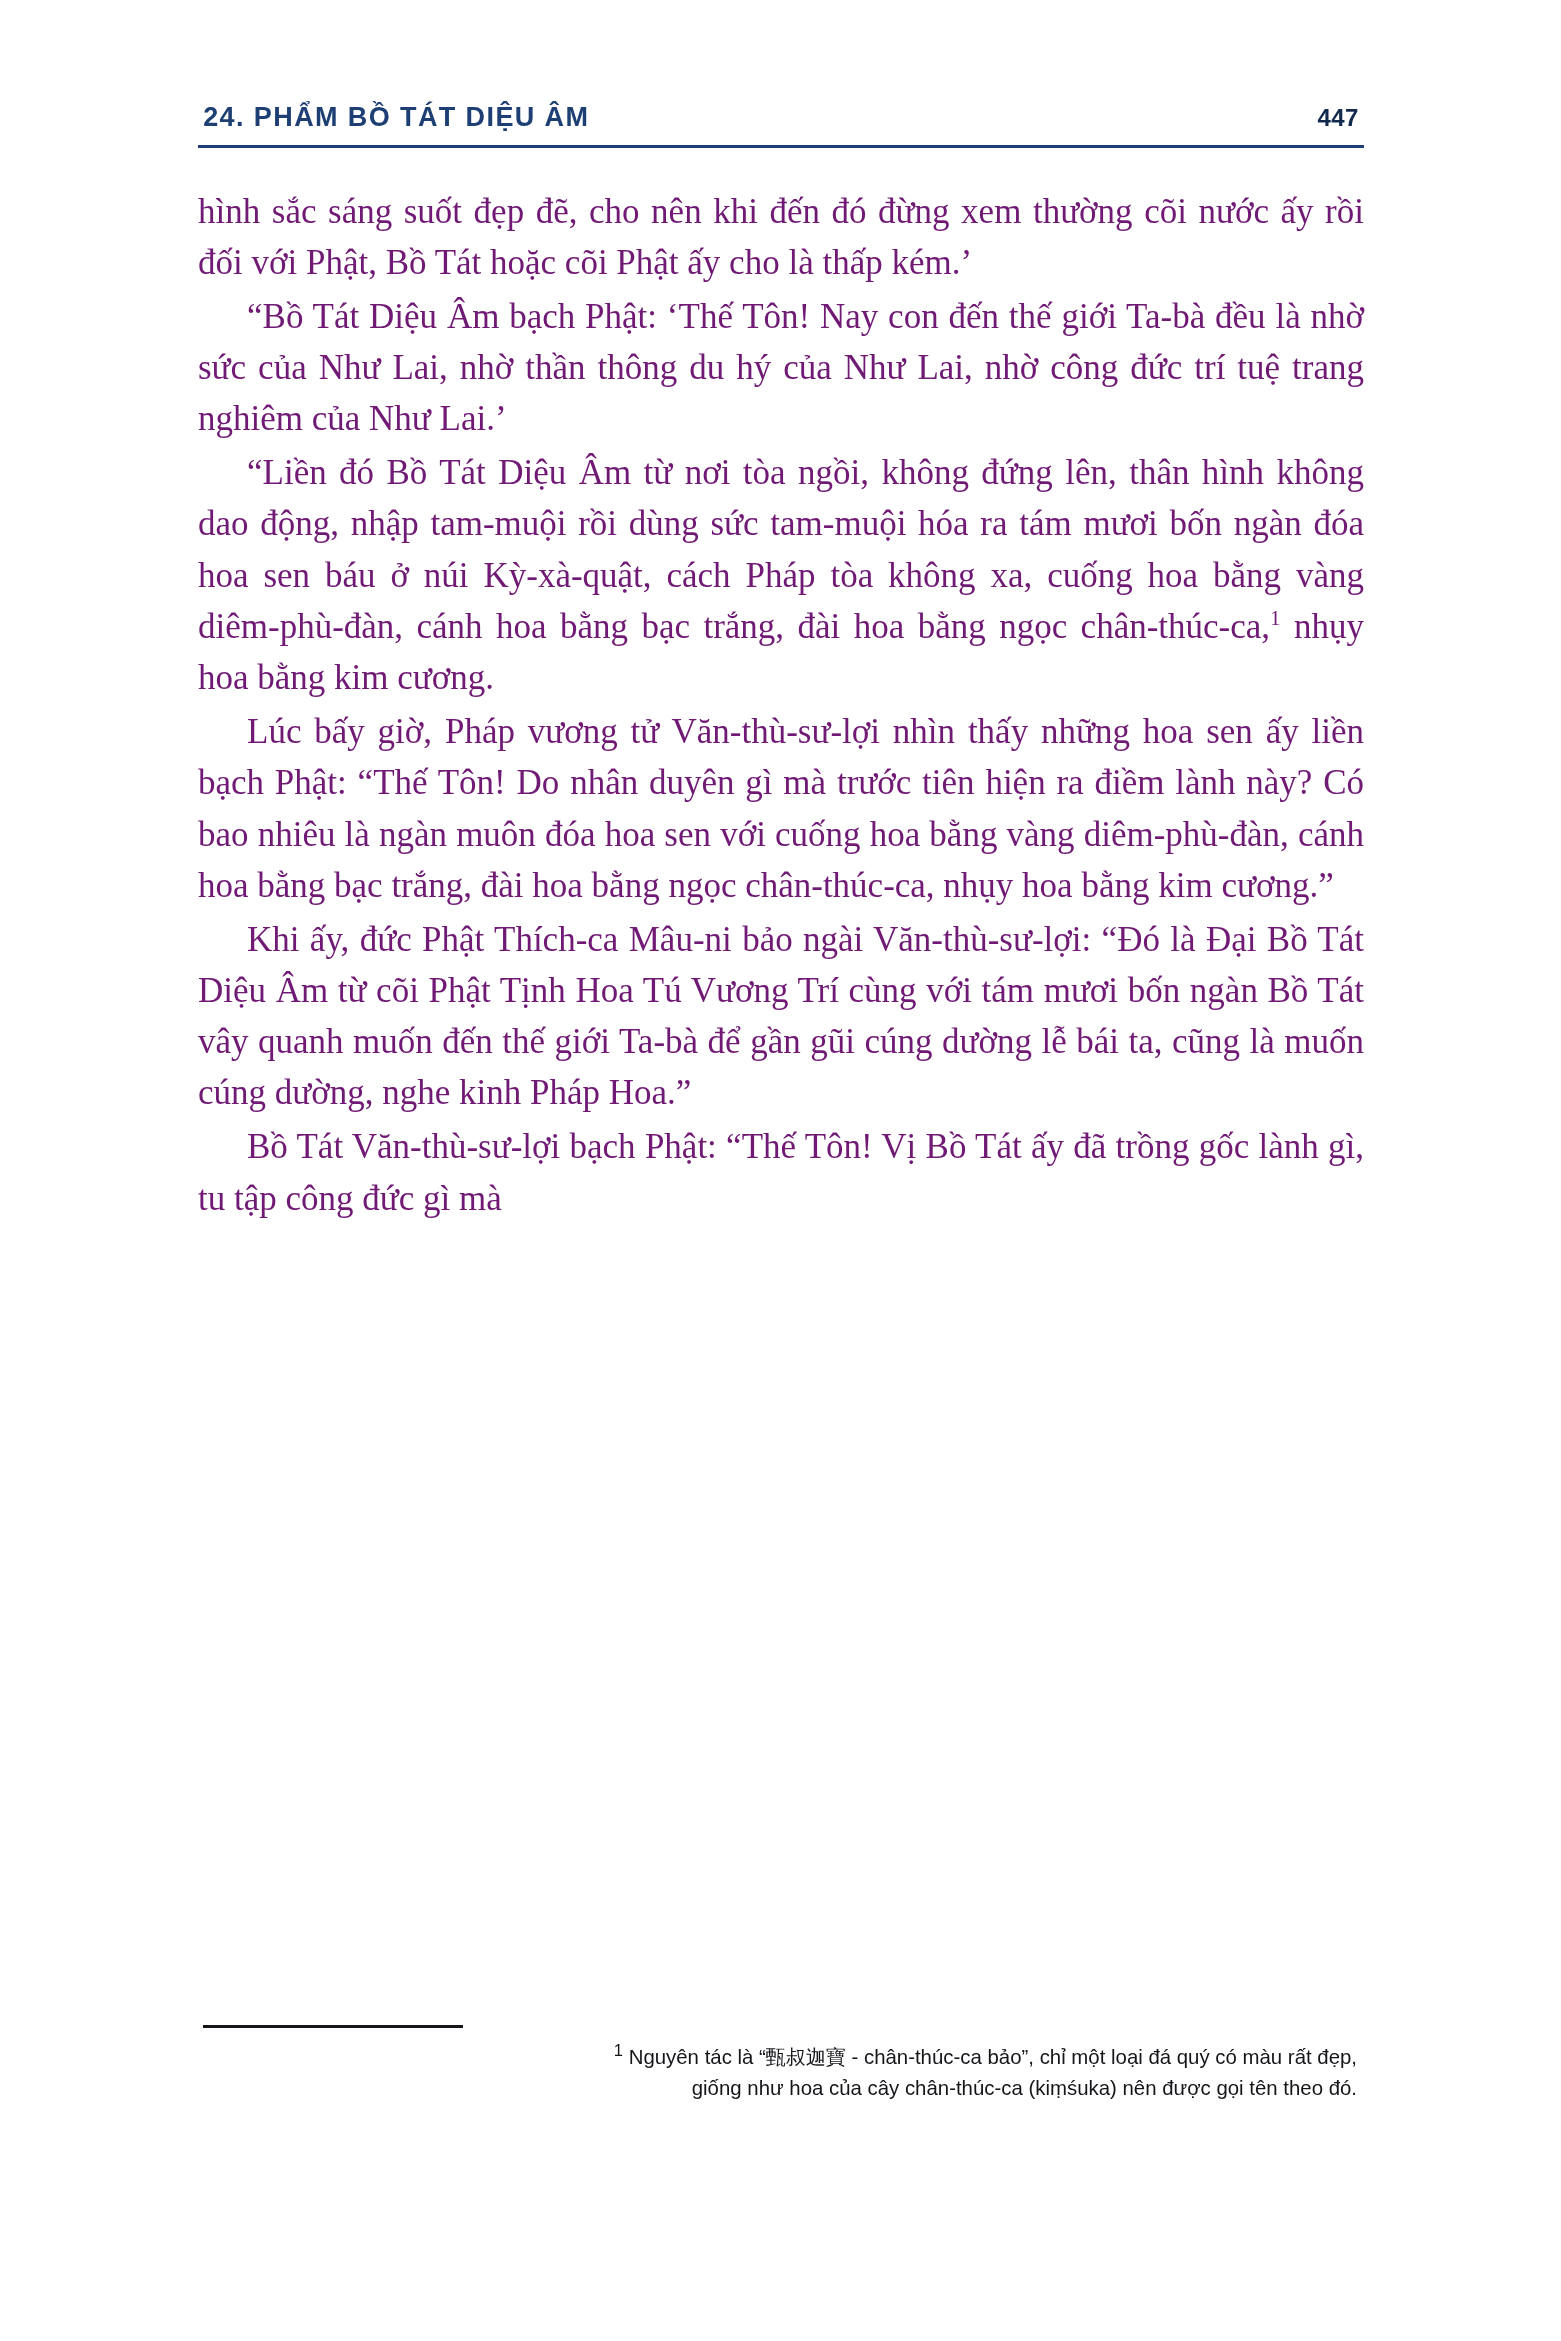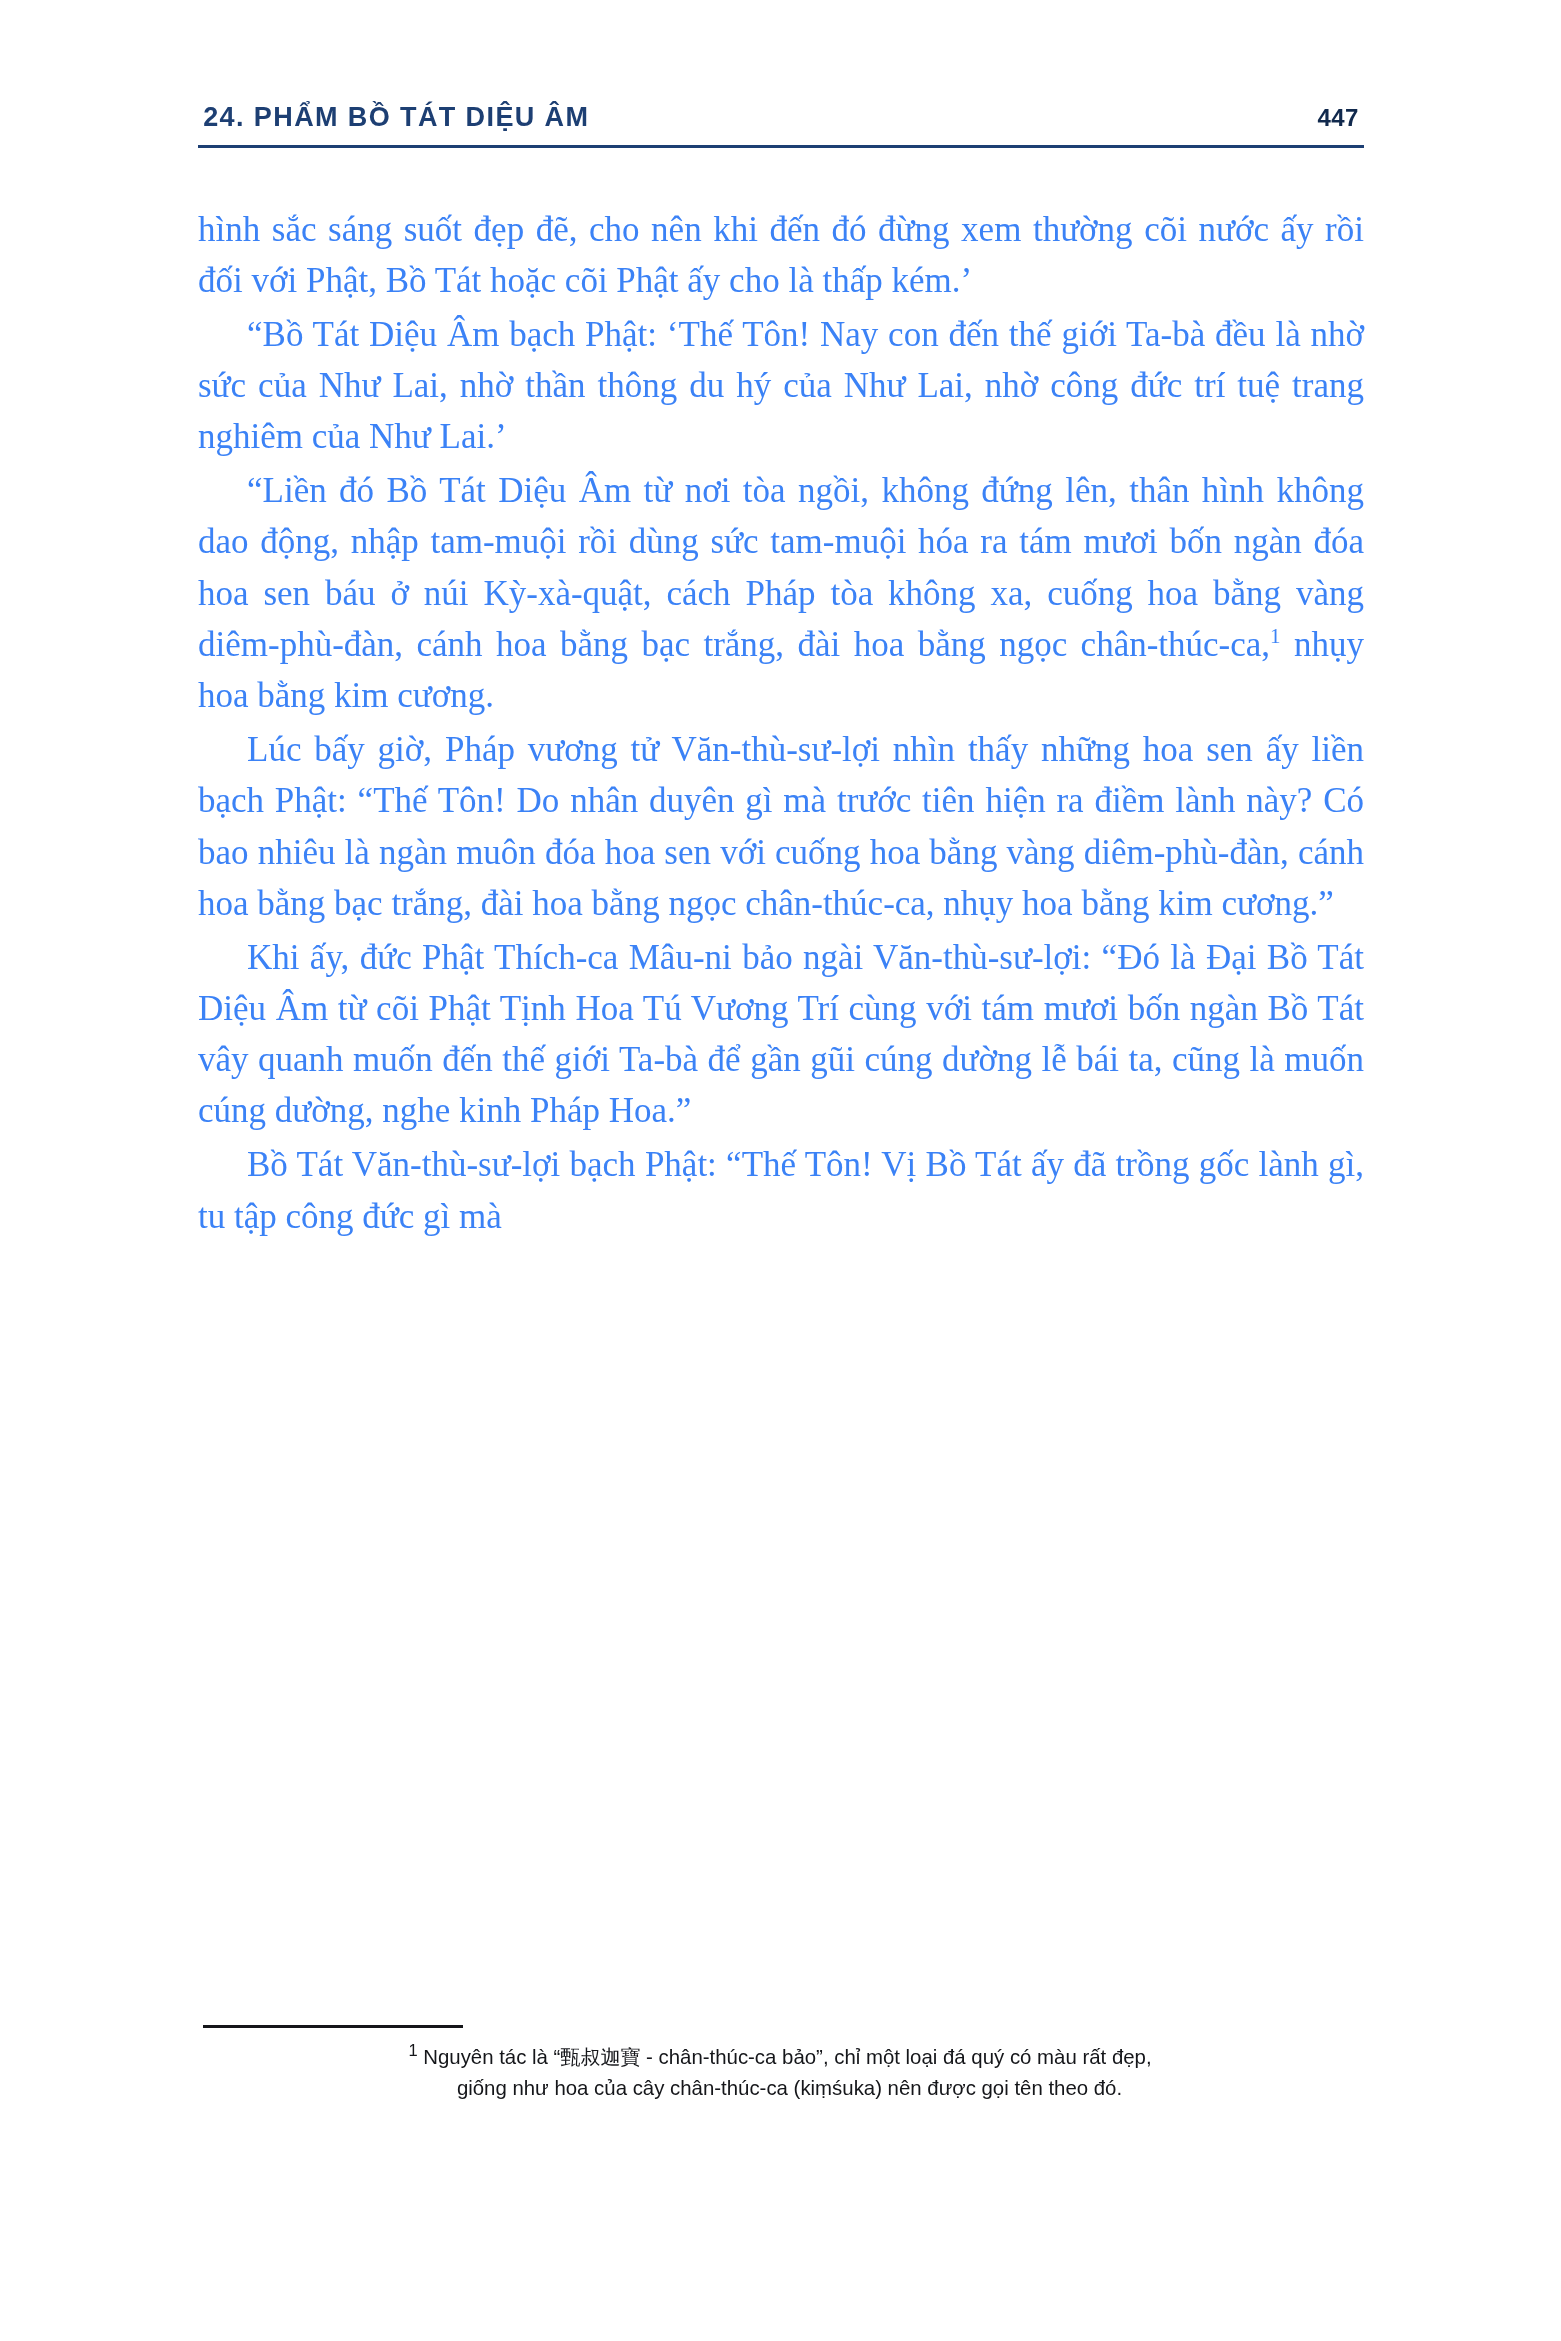--- a/index.html
+++ b/index.html
@@ -50,26 +50,26 @@
     letter-spacing: 0.4px;
   }
   .header-rule {
     margin-top: 12px;
     height: 2.6px;
     background: #1d3f73;
     width: 100%;
   }
   
   .body-text {
-    margin-top: 56px;
+    margin-top: 38px;
     font-size: 35px;
     line-height: 1.465;
     text-align: justify;
     text-justify: inter-word;
-    color: #3b82f6;
+    color: #701a75;
   }
   .body-text p {
     margin: 0 0 2.6px 0;
   }
   .body-text p.indent {
     text-indent: 49px;
   }
   sup.fn {
     font-size: 21px;
     vertical-align: super;
@@ -86,21 +86,21 @@
     width: 260px;
     height: 2.6px;
     background: #15161a;
     margin-bottom: 14px;
   }
   .footnote {
     font-family: "Liberation Sans", sans-serif;
     font-size: 20.4px;
     line-height: 1.52;
     color: #15161a;
-    text-align: center;
+    text-align: right;
   }
   .footnote .fmark {
     font-size: 16.5px;
     vertical-align: super;
     line-height: 0;
   }
   .footnote .cjk {
     font-family: "DejaVu Sans", sans-serif;
     font-size: 20px;
   }

